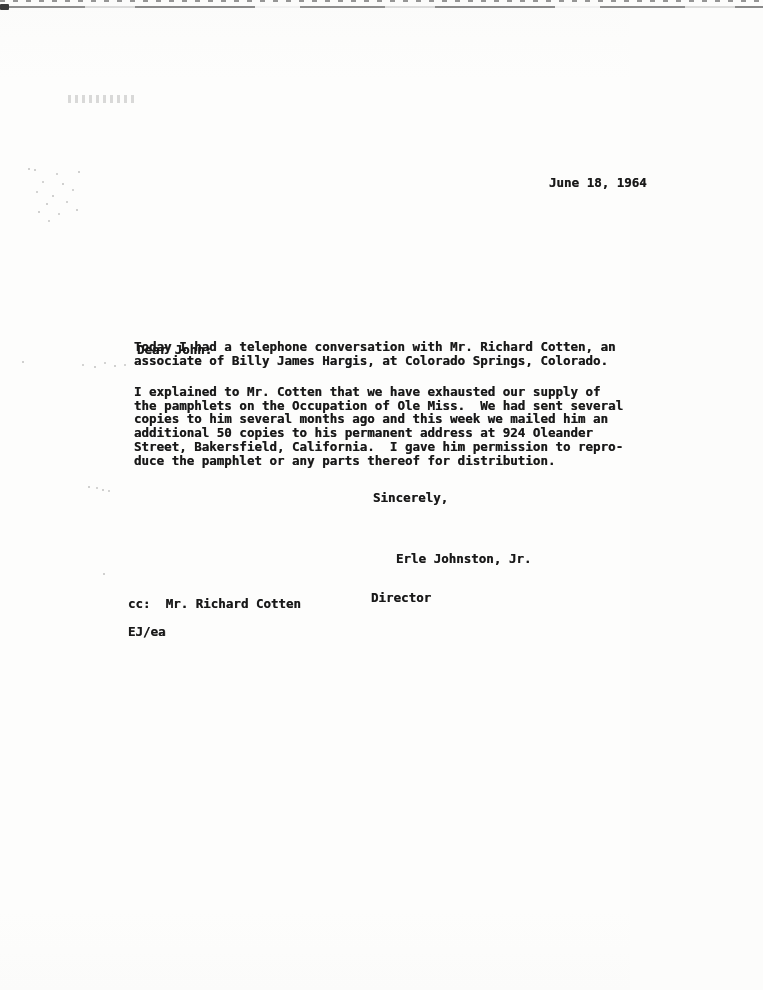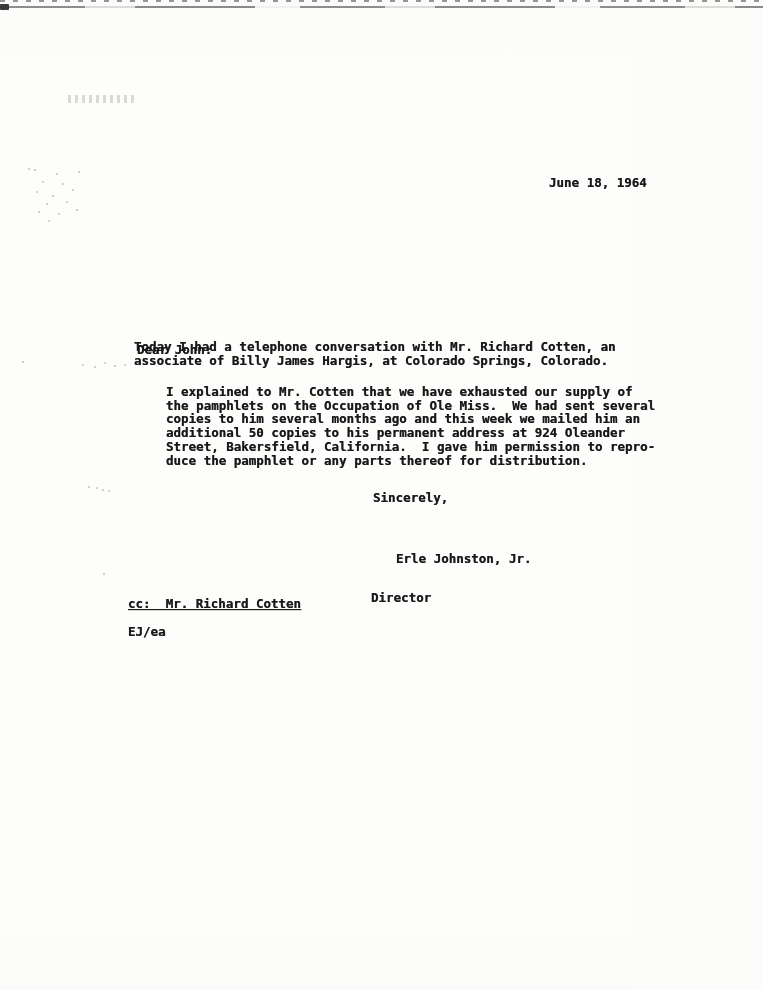--- a/index.html
+++ b/index.html
@@ -28,25 +28,25 @@
     font-weight: 700;
     color: #181818;
     white-space: pre;
     letter-spacing: 0px;
     text-shadow: 0.3px 0.3px 0.5px rgba(25,25,25,0.55), -0.2px 0 0.4px rgba(25,25,25,0.3);
   }
   .date       { left: 549px; top: 176px; }
   .recipient  { left: 137px; top: 249px; }
   .salutation { left: 137px; top: 311px; margin-top: 32px; }
   .para1      { left: 134px; top: 340px; }
-  .para2      { left: 134px; top: 385px; margin-left: 32px; }
+  .para2      { left: 134px; top: 385px; }
   .closing    { left: 373px; top: 491px; }
   .sig-name   { left: 371px; top: 552px; padding-left: 25px; }
   .sig-title  { left: 371px; top: 567px; margin-top: 24px; }
-  .cc-line    { left: 128px; top: 597px; text-decoration: underline; }
+  .cc-line    { left: 128px; top: 597px; }
   .initials   { left: 128px; top: 625px; }
 
   
   .scan-top-dashes {
     position: absolute; left: 0; top: 0; width: 763px; height: 2px;
     background: repeating-linear-gradient(90deg, rgba(115,115,115,0.75) 0 5px, transparent 5px 13px);
   }
   .scan-top-line {
     position: absolute; left: 0; top: 6px; width: 763px; height: 2px;
     background: repeating-linear-gradient(90deg,

